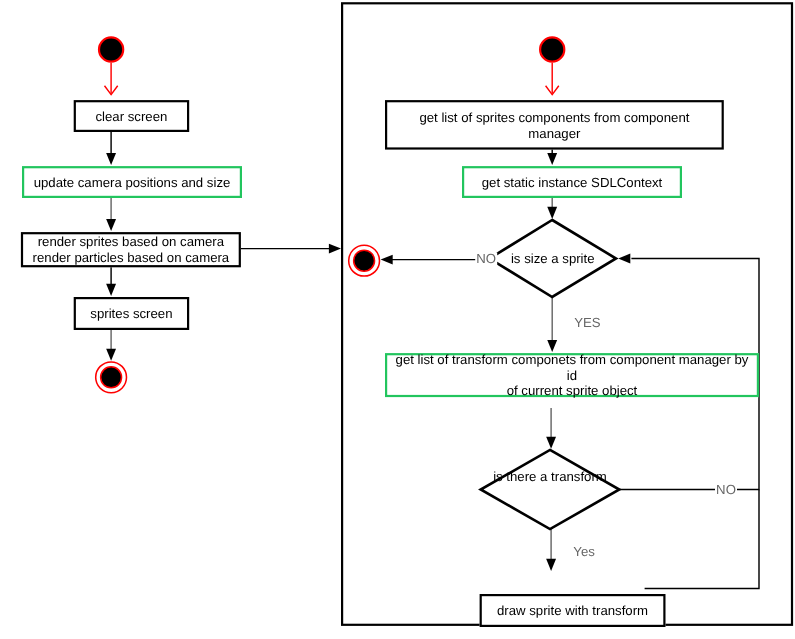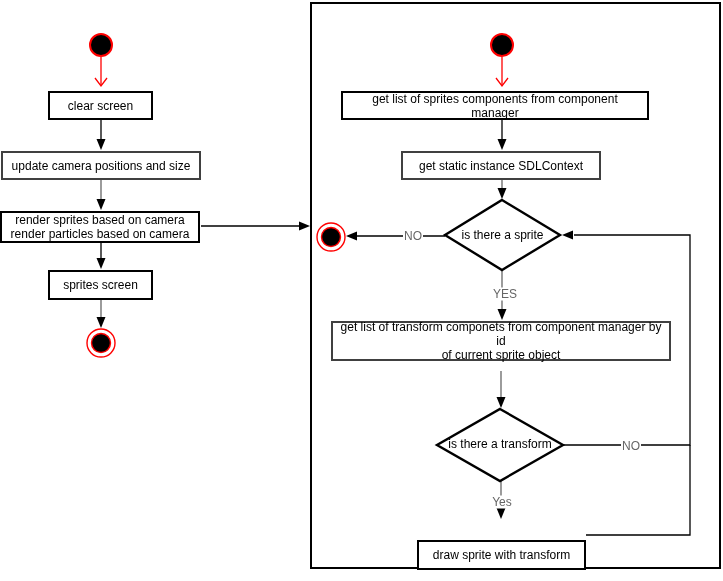--- a/index.html
+++ b/index.html
@@ -4,31 +4,31 @@
 <style>
   html,body{margin:0;padding:0;background:#ffffff;}
   .canvas{
     position:relative;width:723px;height:581px;background:#ffffff;overflow:hidden;
     font-family:"Liberation Sans", sans-serif;
   }
   svg.layer{position:absolute;left:0;top:0;z-index:1;}
   .box{
     position:absolute;z-index:2;background:#ffffff;box-sizing:border-box;
     display:flex;align-items:center;justify-content:center;text-align:center;
-    font-size:12px;color:#000;line-height:14px;white-space:pre-line;padding:0 4px;
+    font-size:12px;color:#000;line-height:14px;white-space:pre-line;padding:0 4px;margin-left:19px;
   }
   .b-black{border:2px solid #000000;}
-  .b-gray{border:2px solid #404040;}
+  .b-gray{border:2px solid #22c55e;}
   .diamond-label{
     position:absolute;z-index:2;display:flex;align-items:center;justify-content:center;
     text-align:center;font-size:12px;color:#000;background:transparent;pointer-events:none;
   }
   .edge-label{
     position:absolute;z-index:3;transform:translate(-50%,-50%);
-    background:#ffffff;color:#666666;font-size:12px;line-height:13px;padding:0 1px;
+    background:#ffffff;color:#666666;font-size:12px;line-height:13px;padding:0 1px;margin-left:29px;
   }
 </style>
 </head>
 <body>
 
 <div class="canvas">
 
   <svg class="layer" width="723" height="581" viewBox="0 0 723 581">
 
     <rect x="311" y="3" width="409" height="565" fill="none" stroke="#000000" stroke-width="2"></rect>
@@ -124,32 +124,32 @@
 
   <div class="box b-black" style="left:48px;top:91px;width:105px;height:29px">clear screen</div>
 
   <div class="box b-gray" style="left:1px;top:151px;width:200px;height:29px">update camera positions and size</div>
 
   <div class="box b-black" style="left:0;top:211px;width:200px;height:32px">render sprites based on camera
 render particles based on camera</div>
 
   <div class="box b-black" style="left:48px;top:270px;width:105px;height:30px">sprites screen</div>
 
-  <div class="box b-black" style="left:341px;top:91px;width:308px;height:29px">get list of sprites components from component manager</div>
+  <div class="box b-black" style="left:331px;top:91px;width:308px;height:45px">get list of sprites components from component manager</div>
 
   <div class="box b-gray" style="left:401px;top:151px;width:200px;height:29px">get static instance SDLContext</div>
 
   <div class="box b-gray" style="left:331px;top:321px;width:340px;height:40px">get list of transform componets from component manager by id
 of current sprite object</div>
 
   <div class="box b-black" style="left:417px;top:540px;width:169px;height:30px">draw sprite with transform</div>
 
-  <div class="diamond-label" style="left:445px;top:200px;width:115px;height:70px">is there a sprite</div>
+  <div class="diamond-label" style="left:445px;top:200px;width:115px;height:70px">is size a sprite</div>
 
-  <div class="diamond-label" style="left:437px;top:408px;width:126px;height:72px">is there a transform</div>
+  <div class="diamond-label" style="left:437px;top:397px;width:126px;height:72px">is there a transform</div>
 
   <div class="edge-label" style="left:413px;top:236px">NO</div>
 
   <div class="edge-label" style="left:505px;top:294px">YES</div>
 
   <div class="edge-label" style="left:631px;top:446px">NO</div>
 
   <div class="edge-label" style="left:502px;top:502px">Yes</div>
 
 </div>

